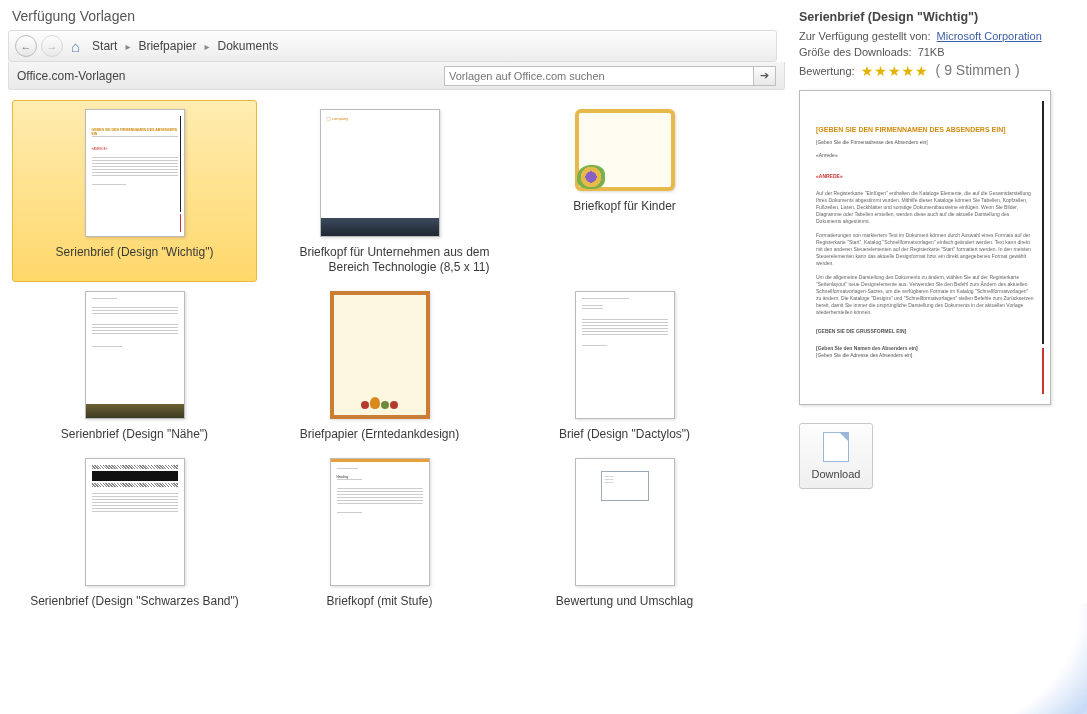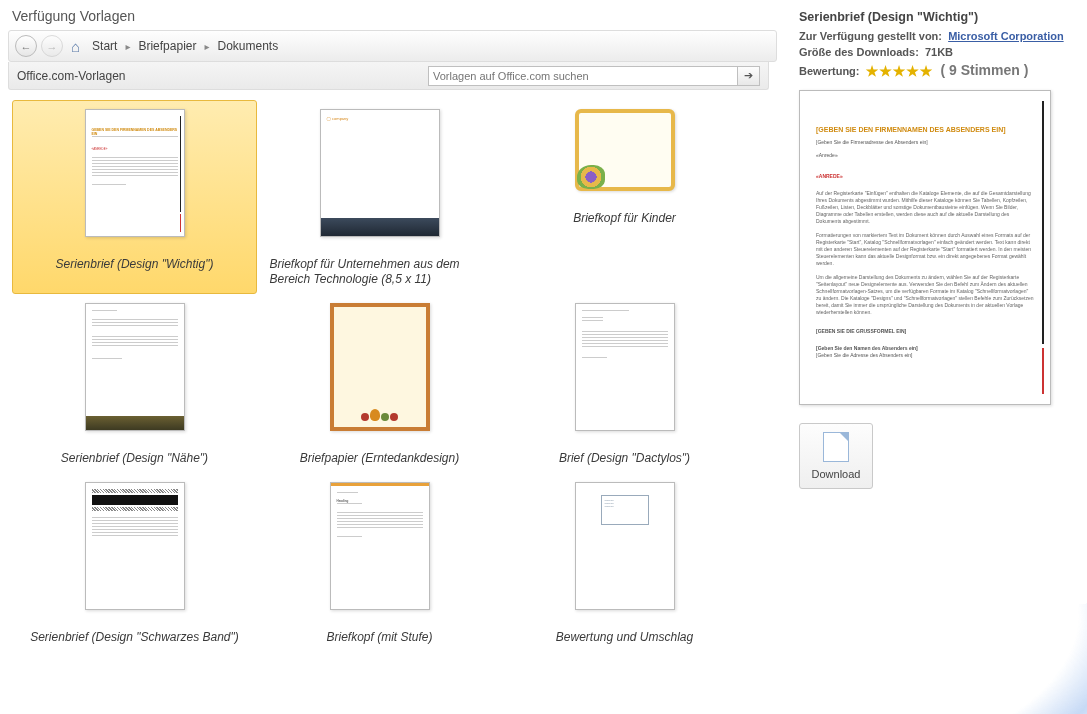--- a/index.html
+++ b/index.html
@@ -54,21 +54,21 @@
     padding: 0 4px;
     cursor: pointer;
   }
   .crumb-sep { color: #888; font-size: 10px; }
   .sourcebar {
     height: 28px;
     background: linear-gradient(#f5f5f5,#eaeaea);
     border: 1px solid #ddd;
     border-top: none;
     border-radius: 0 0 3px 3px;
-    margin-right: 16px;
+    margin-right: 0;
     display: flex;
     align-items: center;
     padding: 0 8px;
     gap: 8px;
   }
   .source-label { color: #444; flex: 0 0 auto; }
   .search-wrap {
     margin-left: auto;
     display: flex;
     align-items: center;
@@ -126,39 +126,38 @@
     box-shadow: 1px 1px 3px rgba(0,0,0,.15);
     position: relative;
     display: flex;
     flex-direction: column;
     padding: 6px;
     font-size: 3px;
     color: #666;
   }
   .thumb.wide { width: 120px; }
   .tile-label {
-    margin-top: 20px;
-    text-align: left;
+    margin-top: 8px;
+    text-align: right;
     color: #3a3a3a;
     max-width: 220px;
     line-height: 1.25;
-    font-style: italic;
   }
   
   .tline { height: 1px; background: #ccc; margin-bottom: 2px; }
 
   
   .right {
     flex: 1;
     padding: 10px 10px 0 14px;
     display: flex;
     flex-direction: column;
   }
   .r-title { font-size: 12.5px; font-weight: bold; color: #444; margin-bottom: 6px; }
-  .r-row { font-size: 11px; color: #555; margin-bottom: 4px; font-weight: bold; }
+  .r-row { font-size: 11px; color: #555; margin-bottom: 4px; }
   .r-row a { color: #3a5ea5; text-decoration: underline; cursor: pointer; }
   .stars { color: #e4b200; font-size: 14px; letter-spacing: 1px; position: relative; top: 1px; }
   .votes { color: #777; font-size: 14px; margin-left: 4px; }
   .preview {
     margin-top: 8px;
     width: 252px;
     height: 315px;
     border: 1px solid #bbb;
     box-shadow: 1px 1px 3px rgba(0,0,0,.15);
     background: #fff;

